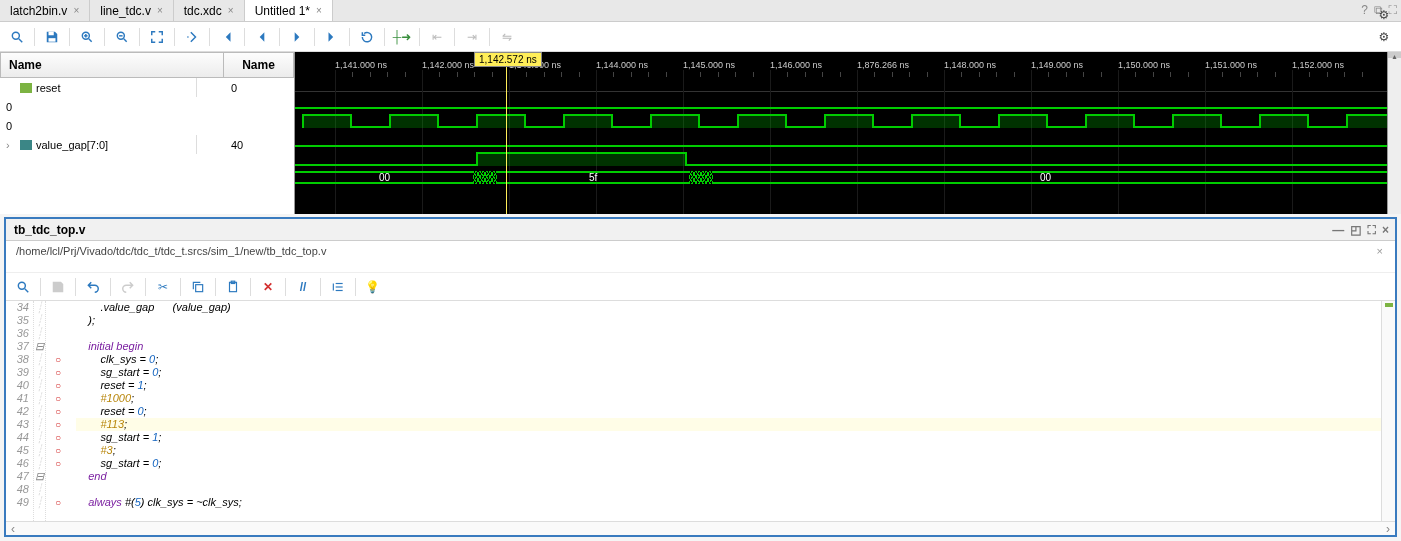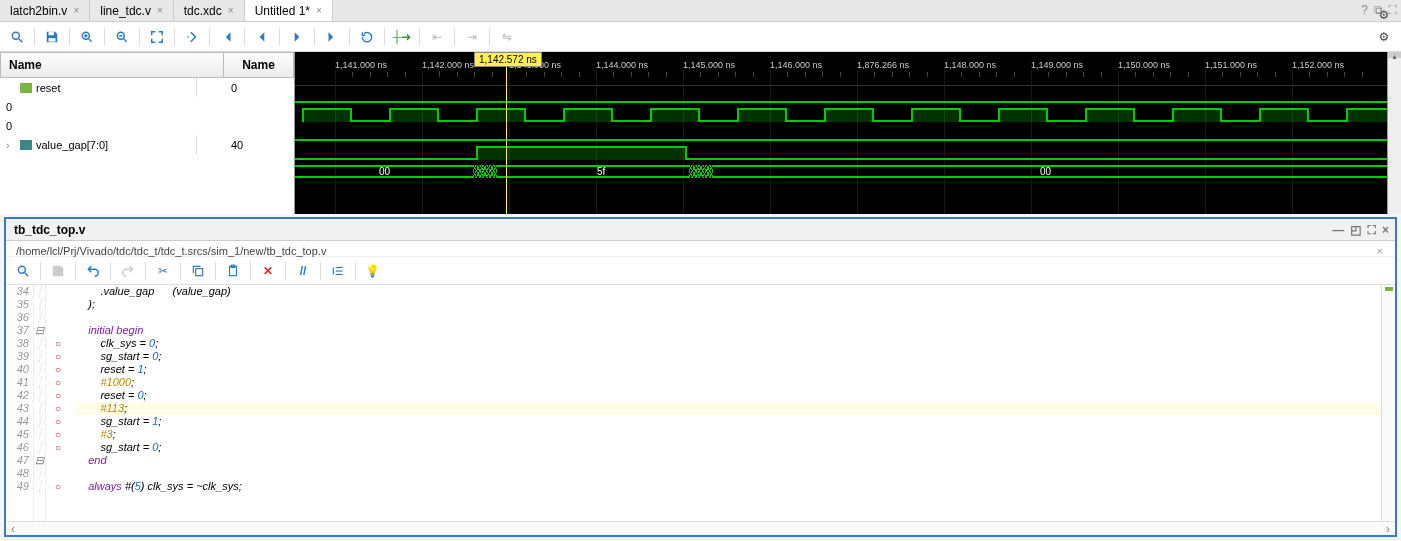--- a/index.html
+++ b/index.html
@@ -36,42 +36,42 @@
 .sigexp { color: #888; width: 10px; display: inline-block; }
 .sigicon { width: 12px; height: 10px; display: inline-block; }
 .ic-wire { background: #7cb342; }
 .ic-reg { background: #ff9800; position:relative; }
 .ic-bus { background: #3b8686; }
 
 
 .wavepanel { flex: 1; background: #000; position: relative; overflow: hidden; }
 .marker { position: absolute; top: 0; background: #ffee58; color: #000; font-size: 10px; padding: 1px 4px; border: 1px solid #888; z-index: 5; }
 .cursor-line { position: absolute; top: 10px; bottom: 0; width: 1px; background: #ffee58; z-index: 4; }
-.tickrow { height: 34px; border-bottom: 1px solid #333; position: relative; text-decoration: underline; }
+.tickrow { height: 40px; border-bottom: 1px solid #333; position: relative; text-decoration: underline; }
 .tick { position: absolute; top: 8px; font-size: 9px; color: #ccc; white-space: nowrap; }
 .tick-line { position: absolute; top: 18px; bottom: -140px; width: 1px; background: #1a1a1a; }
 .tick-minor { position: absolute; top: 20px; height: 5px; width: 1px; background: #444; }
 .waves { position: relative; }
 .wave-row { height: 19px; position: relative; border-bottom: 0px solid #111; }
 .hseg { position: absolute; height: 2px; background: #0c0; }
 .hseg.fill { background: rgba(0,200,0,0.25); border-top:2px solid #0c0; height:auto; bottom:2px; }
 .vseg { position: absolute; width: 2px; background: #0c0; }
 .bus { position: absolute; top: 3px; bottom: 3px; left: 0; right: 0; }
 .bus-seg { position: absolute; top: 0; bottom: 0; border-top: 2px solid #0c0; border-bottom: 2px solid #0c0; }
 .bus-x { position: absolute; top: 0; bottom: 0; width: 6px; }
 .bus-lbl { color: #fff; font-size: 10px; position: absolute; top: 1px; }
 .x-hatch { background: repeating-linear-gradient(60deg,#0c0 0,#0c0 1px,transparent 1px,transparent 3px),repeating-linear-gradient(-60deg,#0c0 0,#0c0 1px,transparent 1px,transparent 3px); }
 .wave-vscroll { position:absolute; right:0; top:0; bottom:0; width:14px; background:#eee; border-left:1px solid #999; }
 
 
 .editor { border: 2px solid #3a7bbf; margin: 3px 4px 0 4px; background: #fff; height: 320px; display: flex; flex-direction: column; }
 .ed-title { height: 22px; background: #f1f1f1; border-bottom: 1px solid #ccc; display: flex; align-items: center; padding: 0 8px; font-size: 12px; font-weight: bold; position: relative; }
 .ed-win-ctl { position: absolute; right: 6px; display: flex; gap: 6px; color: #777; }
 .ed-win-ctl span { cursor: pointer; }
-.ed-path { height: 16px; padding: 4px 10px; font-size: 11px; color: #444; border-bottom: 1px solid #eee; position: relative; }
+.ed-path { height: 32px; padding: 4px 10px; font-size: 11px; color: #444; border-bottom: 1px solid #eee; position: relative; }
 .ed-path-x { position: absolute; right: 12px; top: 4px; color: #999; cursor: pointer; }
 .ed-toolbar { height: 28px; border-bottom: 1px solid #ddd; display: flex; align-items: center; padding: 0 6px; gap: 2px; }
 .ed-toolbar .tb-red { color: #d32f2f; font-weight: bold; }
 .ed-body { flex: 1; display: flex; overflow: hidden; font-family: 'Courier New', monospace; font-size: 11px; position:relative;font-style:italic; }
 .gutter-ln { width: 28px; text-align: right; color: #999; padding-right: 4px; border-right: 1px dotted #ddd; }
 .gutter-fold { width: 12px; color: #aaa; text-align: center; border-right: 1px dotted #ddd; }
 .gutter-bp { width: 24px; text-align: center; }
 .bp-circle { color: #d32f2f; font-size: 10px; }
 .code { flex: 1; white-space: pre; padding-left: 6px; position: relative; overflow:auto; }
 .code-line { height: 13px; line-height: 13px; }
@@ -374,21 +374,21 @@
           <div class="hseg fill" style="left:181px;width:209px;top:3px"></div>
           <div class="vseg" style="left:390px;top:3px;bottom:2px"></div>
           <div class="hseg" style="left:390px;right:0;top:15px"></div>
         </div>
         <div class="wave-row">
           <div class="bus">
    <div class="bus-seg" style="left:0;width:178px"></div>
    <div class="bus-lbl" style="left:84px">00</div>
    <div class="bus-x x-hatch" style="left:178px;width:24px"></div>
    <div class="bus-seg" style="left:202px;width:192px"></div>
-   <div class="bus-lbl" style="left:302px">5f</div>
+   <div class="bus-lbl" style="left:294px">5f</div>
    <div class="bus-x x-hatch" style="left:394px;width:24px"></div>
    <div class="bus-seg" style="left:418px;right:0"></div>
    <div class="bus-lbl" style="left:745px">00</div>
  </div>
         </div>
       </div>
     <div class="wave-vscroll">
         <div style="position:absolute;top:0;height:6px;left:0;right:0;background:#ccc;text-align:center;font-size:8px;color:#666">▴</div>
       </div>
   </div>

